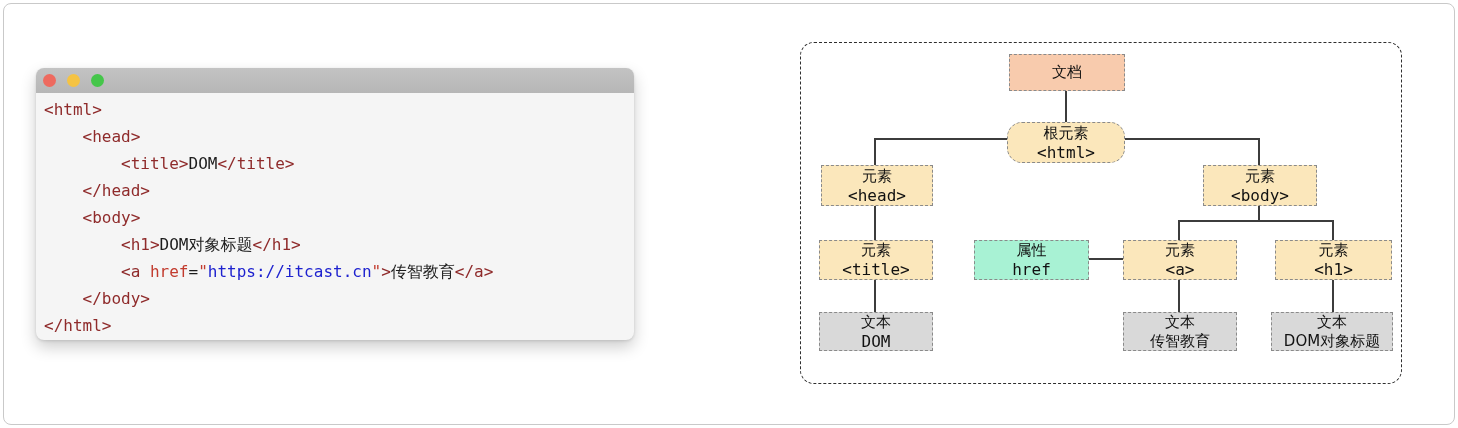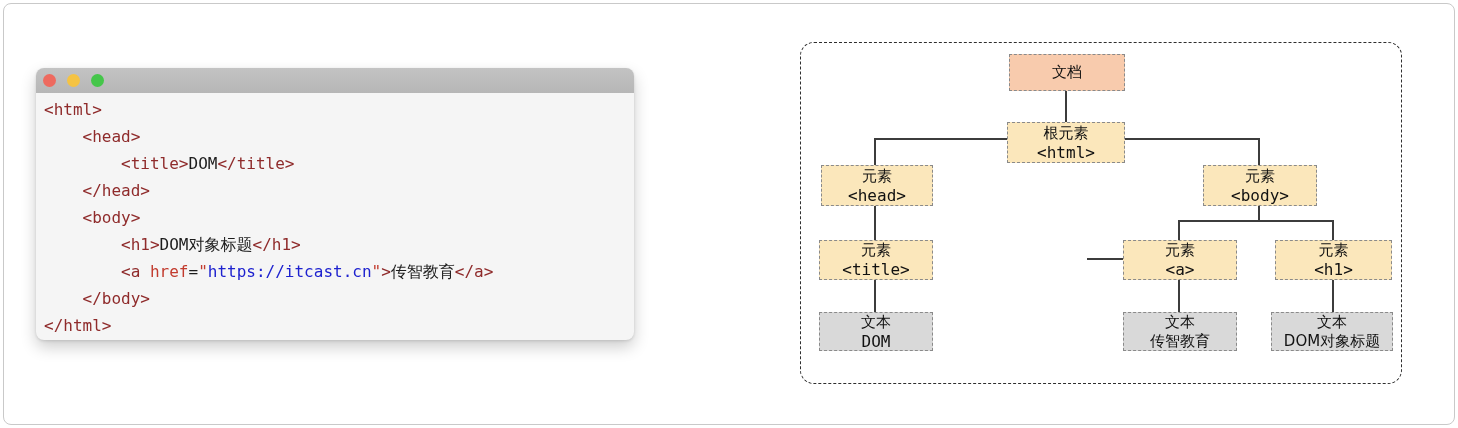--- a/index.html
+++ b/index.html
@@ -76,35 +76,39 @@
     <div class="conn" style="left: 457px; top: 161px; width: 2px; height: 18px;"></div>
     <div class="conn" style="left: 377px; top: 177px; width: 156px; height: 2px;"></div>
     <div class="conn" style="left: 377px; top: 177px; width: 2px; height: 21px;"></div>
     <div class="conn" style="left: 531px; top: 177px; width: 2px; height: 21px;"></div>
     <div class="conn" style="left: 286px; top: 215px; width: 36px; height: 2px;"></div>
     <div class="conn" style="left: 377px; top: 235px; width: 2px; height: 35px;"></div>
     <div class="conn" style="left: 531px; top: 235px; width: 2px; height: 35px;"></div>
     <div class="node node-peach" style="left: 208px; top: 11px; width: 114px; height: 35px;">
       <div>文档</div>
     </div>
-    <div class="node node-yellow" style="left: 206px; top: 79px; width: 116px; height: 39px;">
+    <div class="node node-yellow" style="left: 206px; top: 79px; width: 116px; height: 39px; border-radius: 15px;">
       <div>根元素</div>
       <div class="mono">&lt;html&gt;</div>
     </div>
     <div class="node node-yellow" style="left: 20px; top: 122px; width: 110px; height: 39px;">
       <div>元素</div>
       <div class="mono">&lt;head&gt;</div>
     </div>
     <div class="node node-yellow" style="left: 402px; top: 122px; width: 112px; height: 39px;">
       <div>元素</div>
       <div class="mono">&lt;body&gt;</div>
     </div>
     <div class="node node-yellow" style="left: 18px; top: 197px; width: 112px; height: 38px;">
       <div>元素</div>
       <div class="mono">&lt;title&gt;</div>
+    </div>
+    <div class="node node-mint" style="left: 173px; top: 197px; width: 113px; height: 38px;">
+      <div>属性</div>
+      <div class="mono">href</div>
     </div>
     <div class="node node-yellow" style="left: 322px; top: 197px; width: 112px; height: 38px;">
       <div>元素</div>
       <div class="mono">&lt;a&gt;</div>
     </div>
     <div class="node node-yellow" style="left: 474px; top: 197px; width: 115px; height: 38px;">
       <div>元素</div>
       <div class="mono">&lt;h1&gt;</div>
     </div>
     <div class="node node-gray" style="left: 18px; top: 269px; width: 112px; height: 37px;">

